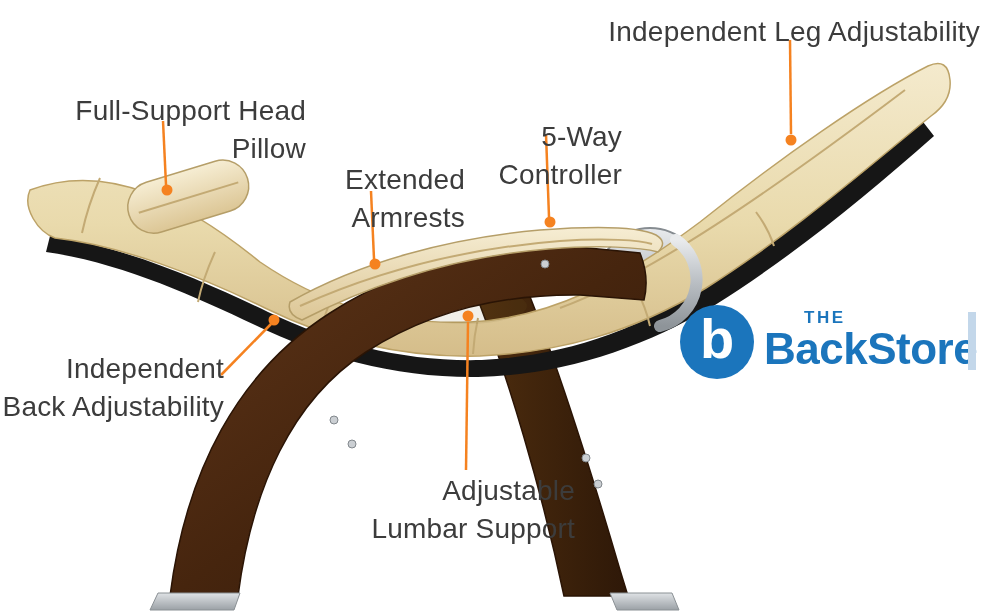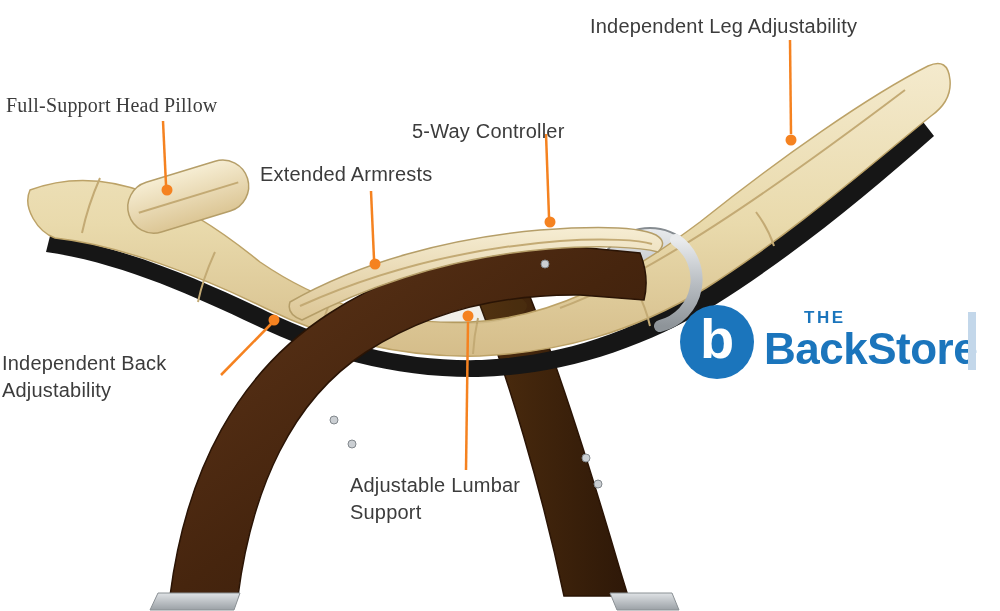--- a/index.html
+++ b/index.html
@@ -5,25 +5,25 @@
   html,body{margin:0;padding:0;}
   body{
     width:1000px;height:611px;position:relative;overflow:hidden;
     background:#ffffff;
     font-family:"Liberation Sans",sans-serif;
   }
   .stage{position:absolute;inset:0;}
   svg{position:absolute;left:0;top:0;}
   .label{
     position:absolute;
-    font-size:20px;line-height:1.35;color:#3C3C3C;
-    text-align:left;letter-spacing:.2px;
+    font-size:28px;line-height:1.35;color:#3C3C3C;
+    text-align:right;letter-spacing:.2px;
   }
   .label-leg{left:590px;top:13px;width:390px;}
-  .label-head{left:6px;top:92px;width:300px;font-family:Liberation Serif, serif;}
+  .label-head{left:6px;top:92px;width:300px;}
   .label-controller{left:412px;top:118px;width:210px;}
   .label-armrests{left:260px;top:161px;width:205px;}
   .label-back{left:2px;top:350px;width:222px;}
   .label-lumbar{left:350px;top:472px;width:225px;}
   
   .logo{position:absolute;left:680px;top:303px;width:302px;height:84px;}
   .logo-circle{
     position:absolute;left:0;top:2px;width:74px;height:74px;border-radius:50%;
     background:#1B75BC;display:flex;align-items:center;justify-content:center;
   }

